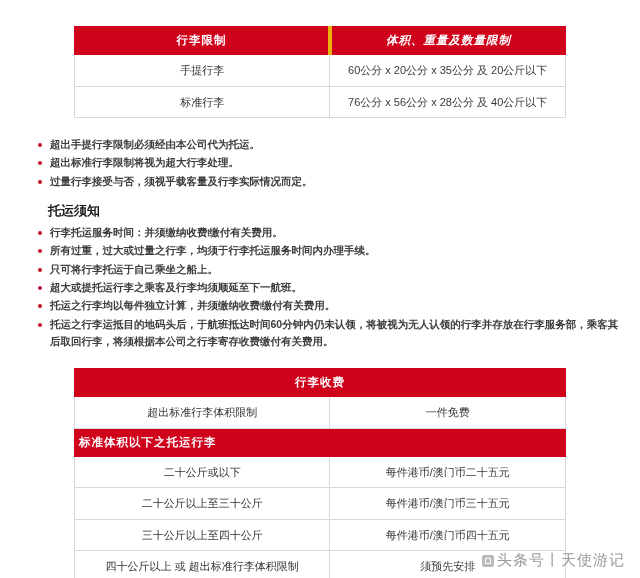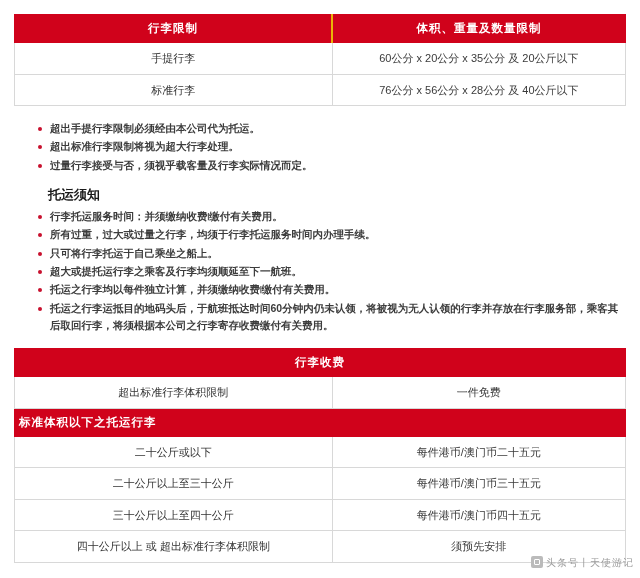--- a/index.html
+++ b/index.html
@@ -17,37 +17,38 @@
   .page {
     width: 640px;
     height: 578px;
     position: relative;
     box-sizing: border-box;
     padding: 0;
   }
 
   
   table.doc-table {
-    width: 612px;
-    margin: 6px auto;
+    width: 492px;
+    margin: 18px auto;
     border-collapse: collapse;
     table-layout: fixed;
   }
   .hdr-row td {
     background: #d0021b;
     color: #ffffff;
     font-weight: bold;
     text-align: center;
     font-size: 11.5px;
     padding: 6px 4px;
     letter-spacing: 1px;
     border: 1px solid #d0021b;
   }
   .hdr-row td.sep {
-    border-left: 2px solid #eab308;
+    border-left: 4px solid #eab308;
+    font-style: italic;
   }
   .body-row td {
     border: 1px solid #d8d8d8;
     font-size: 11px;
     padding: 7px 0;
     text-align: center;
     color: #3a3a3a;
     background: #ffffff;
     line-height: 1.5;
   }
@@ -102,23 +103,23 @@
     text-align: left;
     font-size: 11.5px;
     padding: 6px 4px;
     letter-spacing: 1px;
     border: 1px solid #d0021b;
   }
 
   
   .watermark {
     position: absolute;
-    right: 6px;
+    right: 15px;
     bottom: 8px;
-    font-size: 10px;
+    font-size: 15px;
     color: #999999;
     letter-spacing: 1px;
   }
   .wm-icon {
     display: inline-block;
     width: 12px;
     height: 12px;
     background: #bbbbbb;
     border-radius: 2px;
     vertical-align: -2px;

